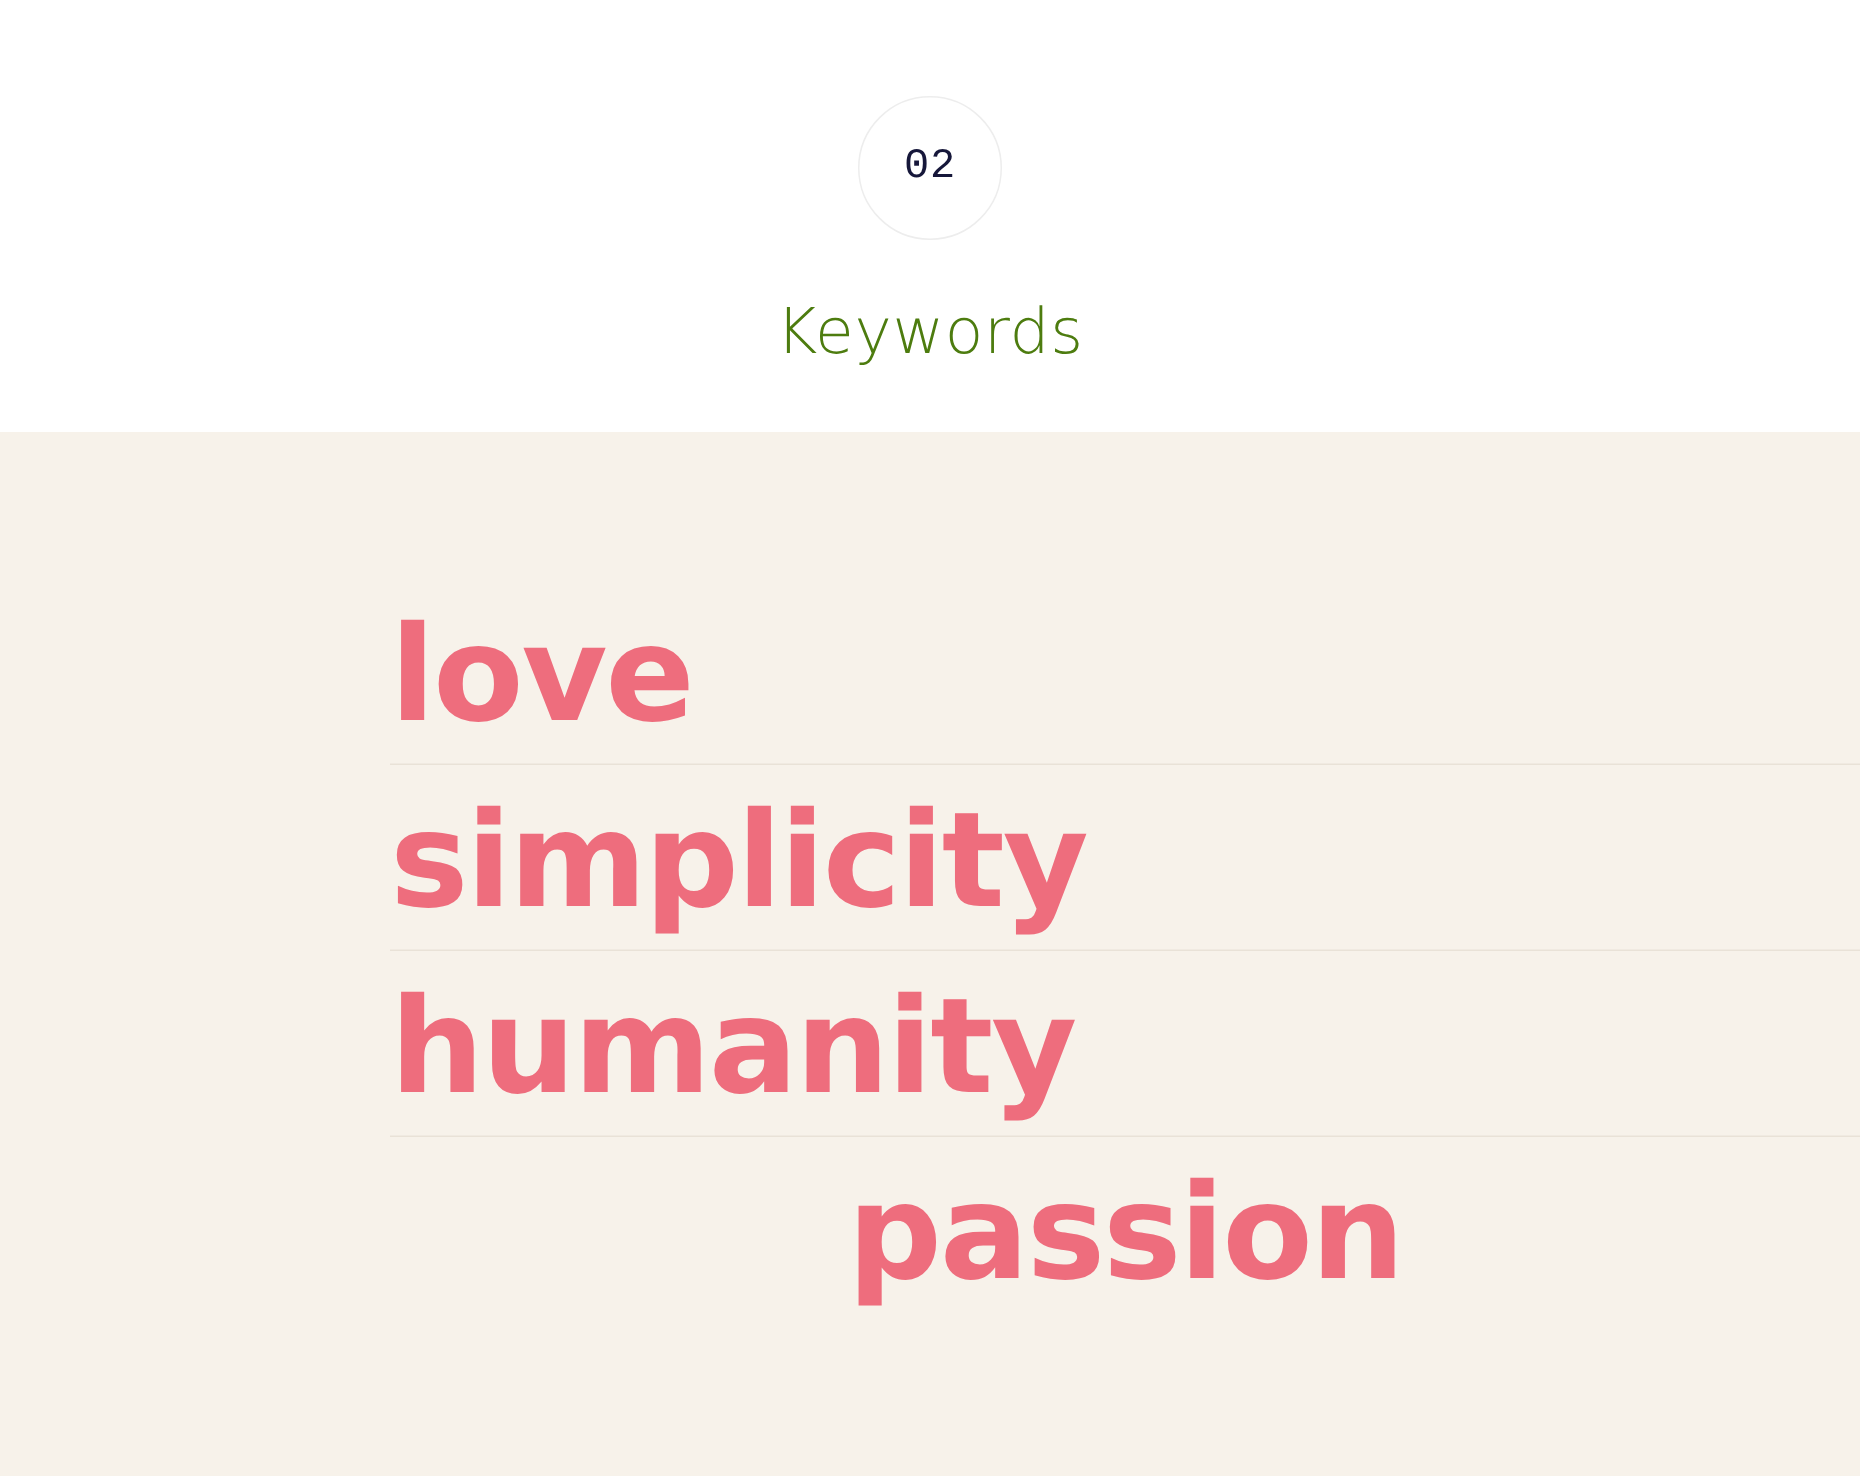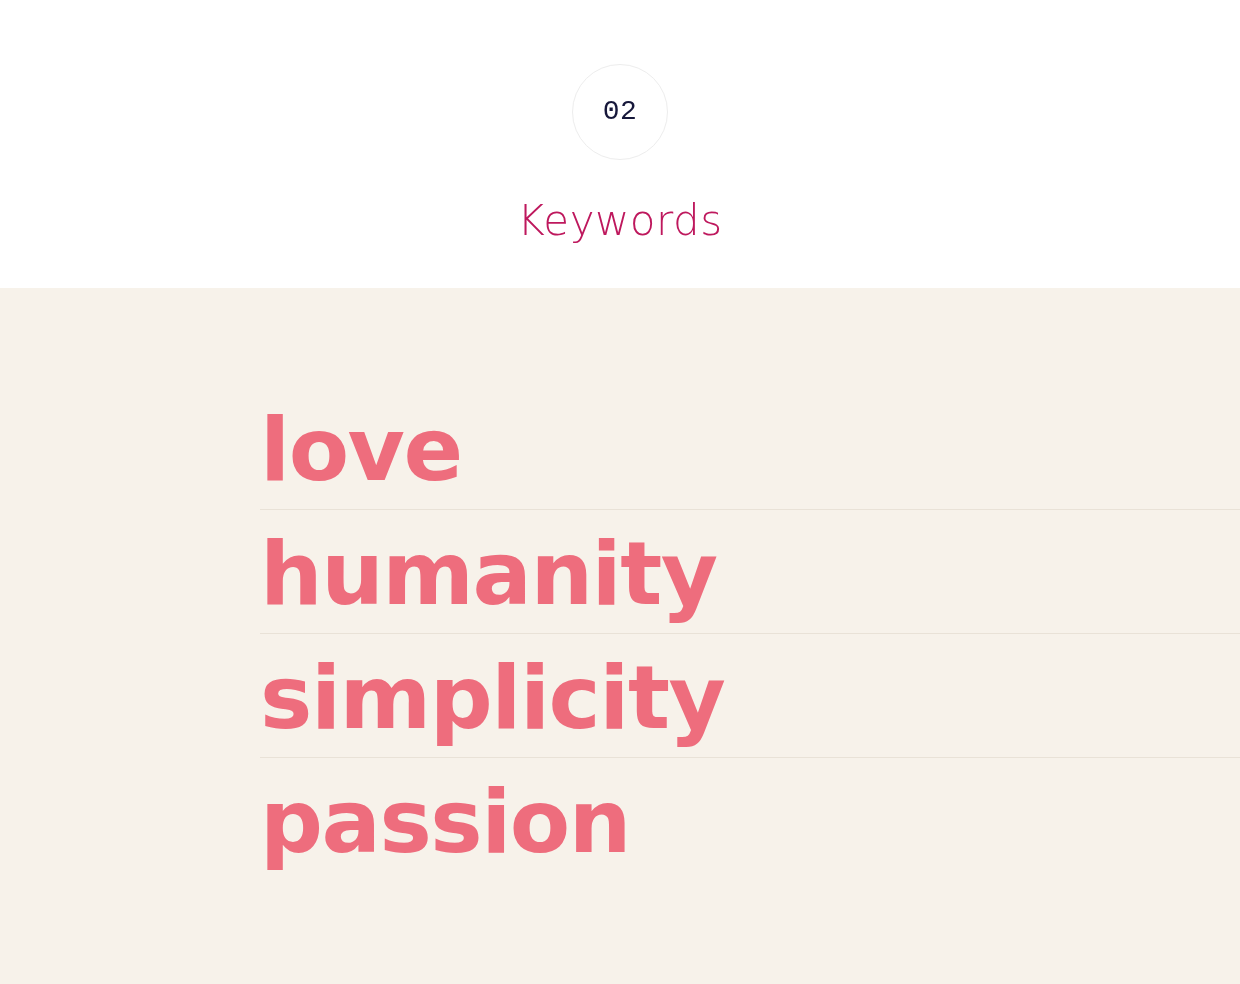--- a/index.html
+++ b/index.html
@@ -47,21 +47,21 @@
     color: #16173a;
     line-height: 1;
   }
 
   .section-title {
     margin-top: 40px;
     font-family: "DejaVu Sans", sans-serif;
     font-weight: 300;
     font-size: 42px;
     letter-spacing: 0.5px;
-    color: #be185d;
+    color: #4d7c0f;
     line-height: 1;
     white-space: nowrap;
   }
 
   
   .keywords-section {
     background: #f7f2ea;
     height: 696px;
     width: 100%;
     box-sizing: border-box;
@@ -78,20 +78,21 @@
   .keyword-row {
     height: 124px;
     display: flex;
     align-items: center;
     border-bottom: 1px solid #e9e2d7;
     box-sizing: border-box;
   }
 
   .keyword-row:last-child {
     border-bottom: none;
+    justify-content: center;
   }
 
   .keyword-text {
     font-family: "DejaVu Sans", sans-serif;
     font-weight: 700;
     font-size: 88px;
     line-height: 1;
     letter-spacing: -1.5px;
     color: #ee6d7d;
     white-space: nowrap;
@@ -113,25 +114,25 @@
 </div>
 
 <div class="keywords-section">
   <ul class="keyword-list">
 
     <li class="keyword-row">
       <span class="keyword-text">love</span>
     </li>
 
     <li class="keyword-row">
-      <span class="keyword-text">humanity</span>
+      <span class="keyword-text">simplicity</span>
     </li>
 
     <li class="keyword-row">
-      <span class="keyword-text">simplicity</span>
+      <span class="keyword-text">humanity</span>
     </li>
 
     <li class="keyword-row">
       <span class="keyword-text">passion</span>
     </li>
 
   </ul>
 </div>
 
 </body></html>

